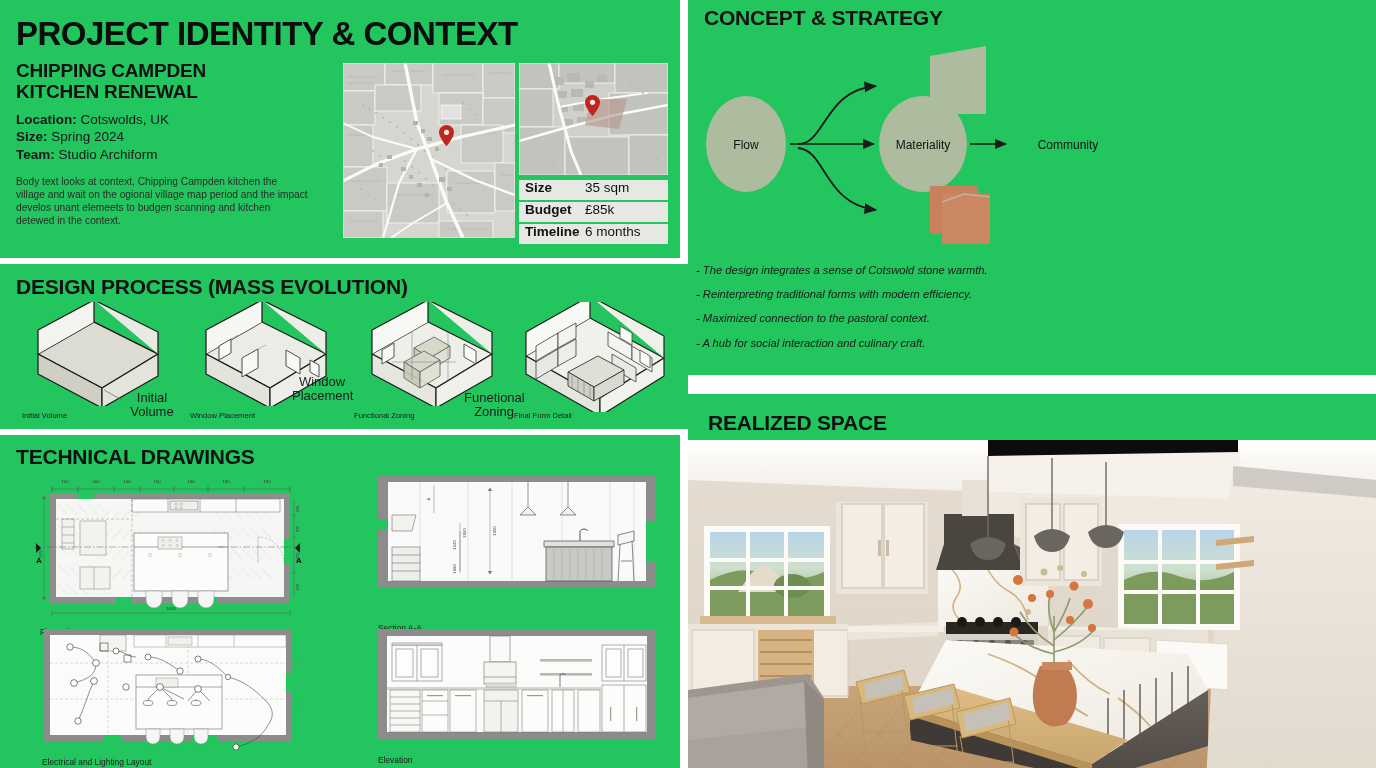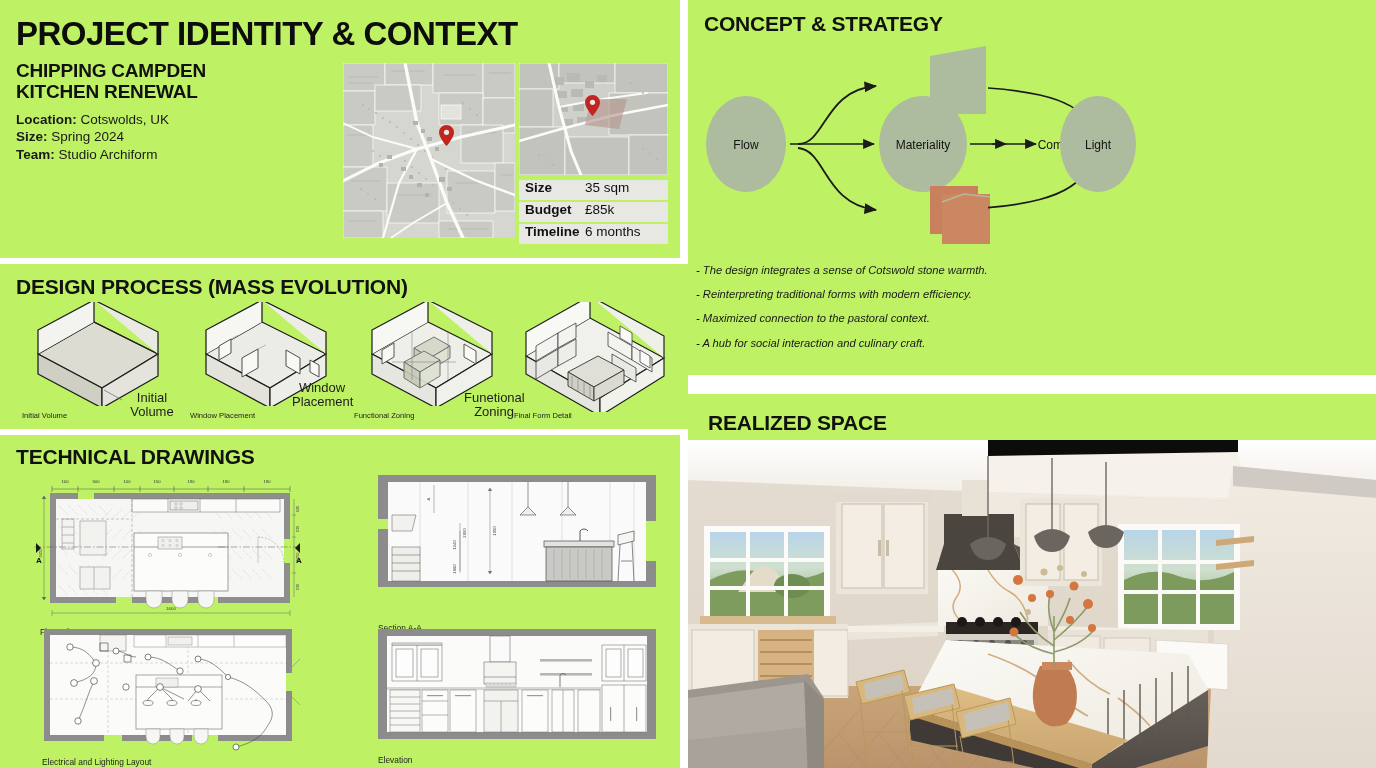--- a/index.html
+++ b/index.html
@@ -4,21 +4,21 @@
 <style>
   * { margin:0; padding:0; box-sizing:border-box; }
   html,body { width:1376px; height:768px; overflow:hidden; }
   body {
     background:#ffffff;
     font-family:"Liberation Sans", sans-serif;
     color:#141414;
     position:relative;
   }
   .board { position:absolute; inset:0; background:#ffffff; }
-  .panel { position:absolute; background:#bef264; overflow:hidden; }
+  .panel { position:absolute; background:#22c55e; overflow:hidden; }
 
   
   #p-identity  { left:0;    top:0;   width:680px; height:258px; }
   #p-process   { left:0;    top:264px; width:688px; height:165px; }
   #p-technical { left:0;    top:435px; width:680px; height:423px; }
   #p-concept   { left:688px;top:0;   width:688px; height:375px; }
   #p-realized  { left:688px;top:394px;width:688px; height:462px; }
 
   
   .board-title {
@@ -83,21 +83,21 @@
     line-height:1.12; width:60px;
   }
 
   
   #p-technical .panel-title { position:absolute; left:16px; top:11px; }
   .dwg { position:absolute; }
   .dwg-cap { position:absolute; font-size:8.4px; color:#1d1d1d; }
   .dwg svg { display:block; }
 
   
-  #p-concept .panel-title { position:absolute; left:16px; top:13px; }
+  #p-concept .panel-title { position:absolute; left:16px; top:7px; }
   .concept-diagram { position:absolute; left:10px; top:44px; width:440px; height:205px; }
   .bullets { position:absolute; left:8px; top:265px; width:520px; }
   .bullet {
     font-size:11.2px; font-style:italic; color:#181818;
     line-height:1; margin-bottom:13px; white-space:nowrap;
   }
   .node-label {
     font-size:12px; fill:#131313;
     font-family:"Liberation Sans", sans-serif;
   }
@@ -133,20 +133,21 @@
         <div class="meta-line">
           <b>Size:</b>
           <span>Spring 2024</span>
         </div>
         <div class="meta-line">
           <b>Team:</b>
           <span>Studio Archiform</span>
         </div>
       </div>
 
+      <p class="body-copy">Body text looks at context, Chipping Campden kitchen the village and wait on the ogional village map period and the impact develos unant elemeets to budgen scanning and kitchen detewed in the context.</p>
     </div>
 
     <div class="map-wide">
       <svg class="map-svg" viewBox="0 0 172 175" preserveAspectRatio="xMidYMid slice">
         <rect width="172" height="175" fill="#d5d6d0"></rect>
         <g fill="#c9cac3" stroke="#ffffff" stroke-width="0.7">
           <path d="M0 0 H42 V28 H0Z"></path>
             <path d="M42 0 H90 V22 H42Z"></path>
             <path d="M90 0 H140 V30 H90Z"></path>
           <path d="M140 0 H172 V35 H140Z"></path>
@@ -339,21 +340,21 @@
             <path d="M33 44 L45 37 L45 51 L33 58 Z"></path>
             <path d="M56 56 L72 47 L72 66 L56 75 Z"></path>
             <path d="M100 48 L114 56 L114 72 L100 64 Z"></path>
             <path d="M124 58 L133 63 L133 75 L124 70 Z"></path>
           </g>
           <g stroke="#888" stroke-width="0.55" fill="none">
             <path d="M45 37 L52 33 M72 47 L80 43"></path>
           </g>
         </svg>
         <div class="mass-cap" style="left:4px;">Window Placement</div>
-        <div class="mass-cap2" style="left:106px; bottom:12px;margin-top:44px;">
+        <div class="mass-cap2" style="left:106px; bottom:18px;margin-top:44px;">
           <div>Window</div>
           <div>Placement</div>
         </div>
       </div>
 
       <div class="mass-item" style="left:344px;">
         <svg width="160" height="104" viewBox="0 0 160 104">
           <g stroke="#1d1d1d" stroke-width="1.2" fill="none" stroke-linejoin="round">
             <path d="M20 52 L76 20 L140 52 L84 86 Z" fill="#efefe9"></path>
             <path d="M20 52 L20 72 L84 106 L84 86 Z" fill="#e6e6e0"></path>
@@ -822,36 +823,20 @@
           <path d="M286 36 H500" opacity="0"></path>
         </g>
 
         <g stroke="#1b1b1b" stroke-width="1.8" fill="none">
           <path d="M100 100 C 128 100 126 46 178 42" marker-end="url(#ah)"></path>
           <path d="M100 104 C 128 106 126 160 178 166" marker-end="url(#ah)"></path>
         </g>
       </svg>
     </div>
 
-    <div style="position:absolute; left:300px; top:44px; width:170px; height:205px;">
-      <svg width="170" height="205" viewBox="0 0 170 205">
-        <defs>
-          <marker id="ah2" markerWidth="8" markerHeight="8" refX="6.4" refY="3" orient="auto">
-            <path d="M0 0 L7 3 L0 6 z" fill="#1b1b1b"></path>
-          </marker>
-        </defs>
-        <g stroke="#1b1b1b" stroke-width="1.7" fill="none">
-          <path d="M4 100 H48" marker-end="url(#ah2)"></path>
-          <path d="M-64 42 C 40 42 86 54 100 78" marker-end="url(#ah2)"></path>
-          <path d="M-64 166 C 40 166 86 152 100 124" marker-end="url(#ah2)"></path>
-        </g>
-        <ellipse cx="110" cy="100" rx="38" ry="48" fill="#adbb9e"></ellipse>
-        <text class="node-label" x="110" y="105" text-anchor="middle">Light</text>
-      </svg>
-    </div>
 
     <div class="bullets">
       <div class="bullet">- The design integrates a sense of Cotswold stone warmth.</div>
       <div class="bullet">- Reinterpreting traditional forms with modern efficiency.</div>
       <div class="bullet">- Maximized connection to the pastoral context.</div>
       <div class="bullet">- A hub for social interaction and culinary craft.</div>
     </div>
   </section>
 
   <section class="panel" id="p-realized">

